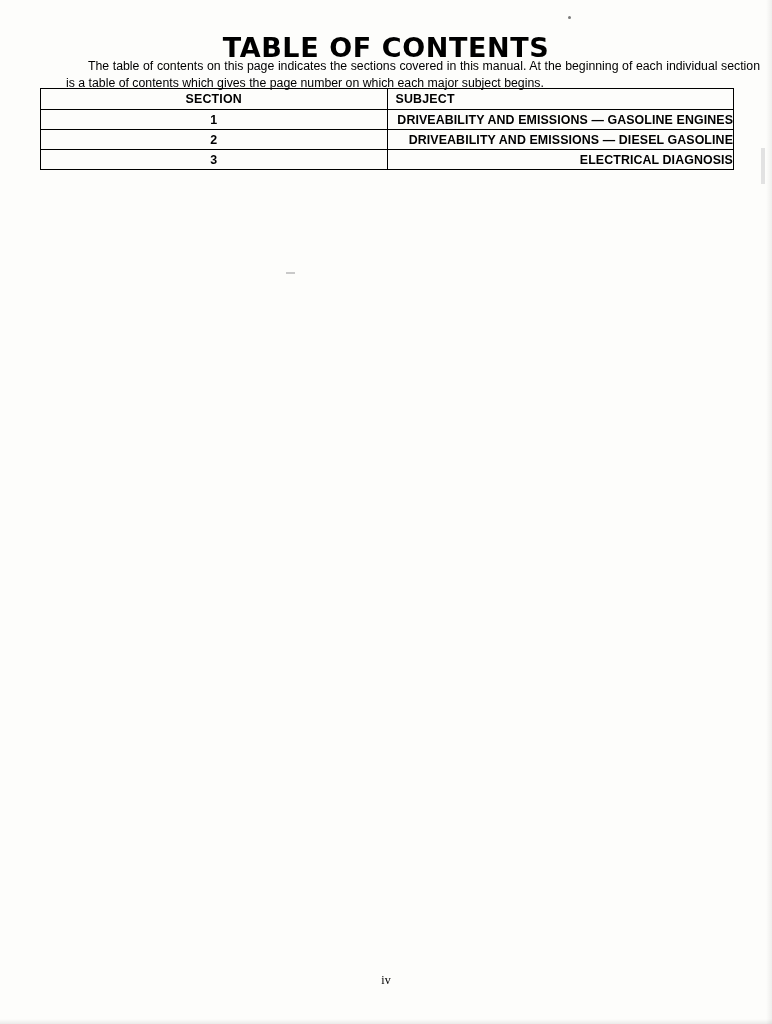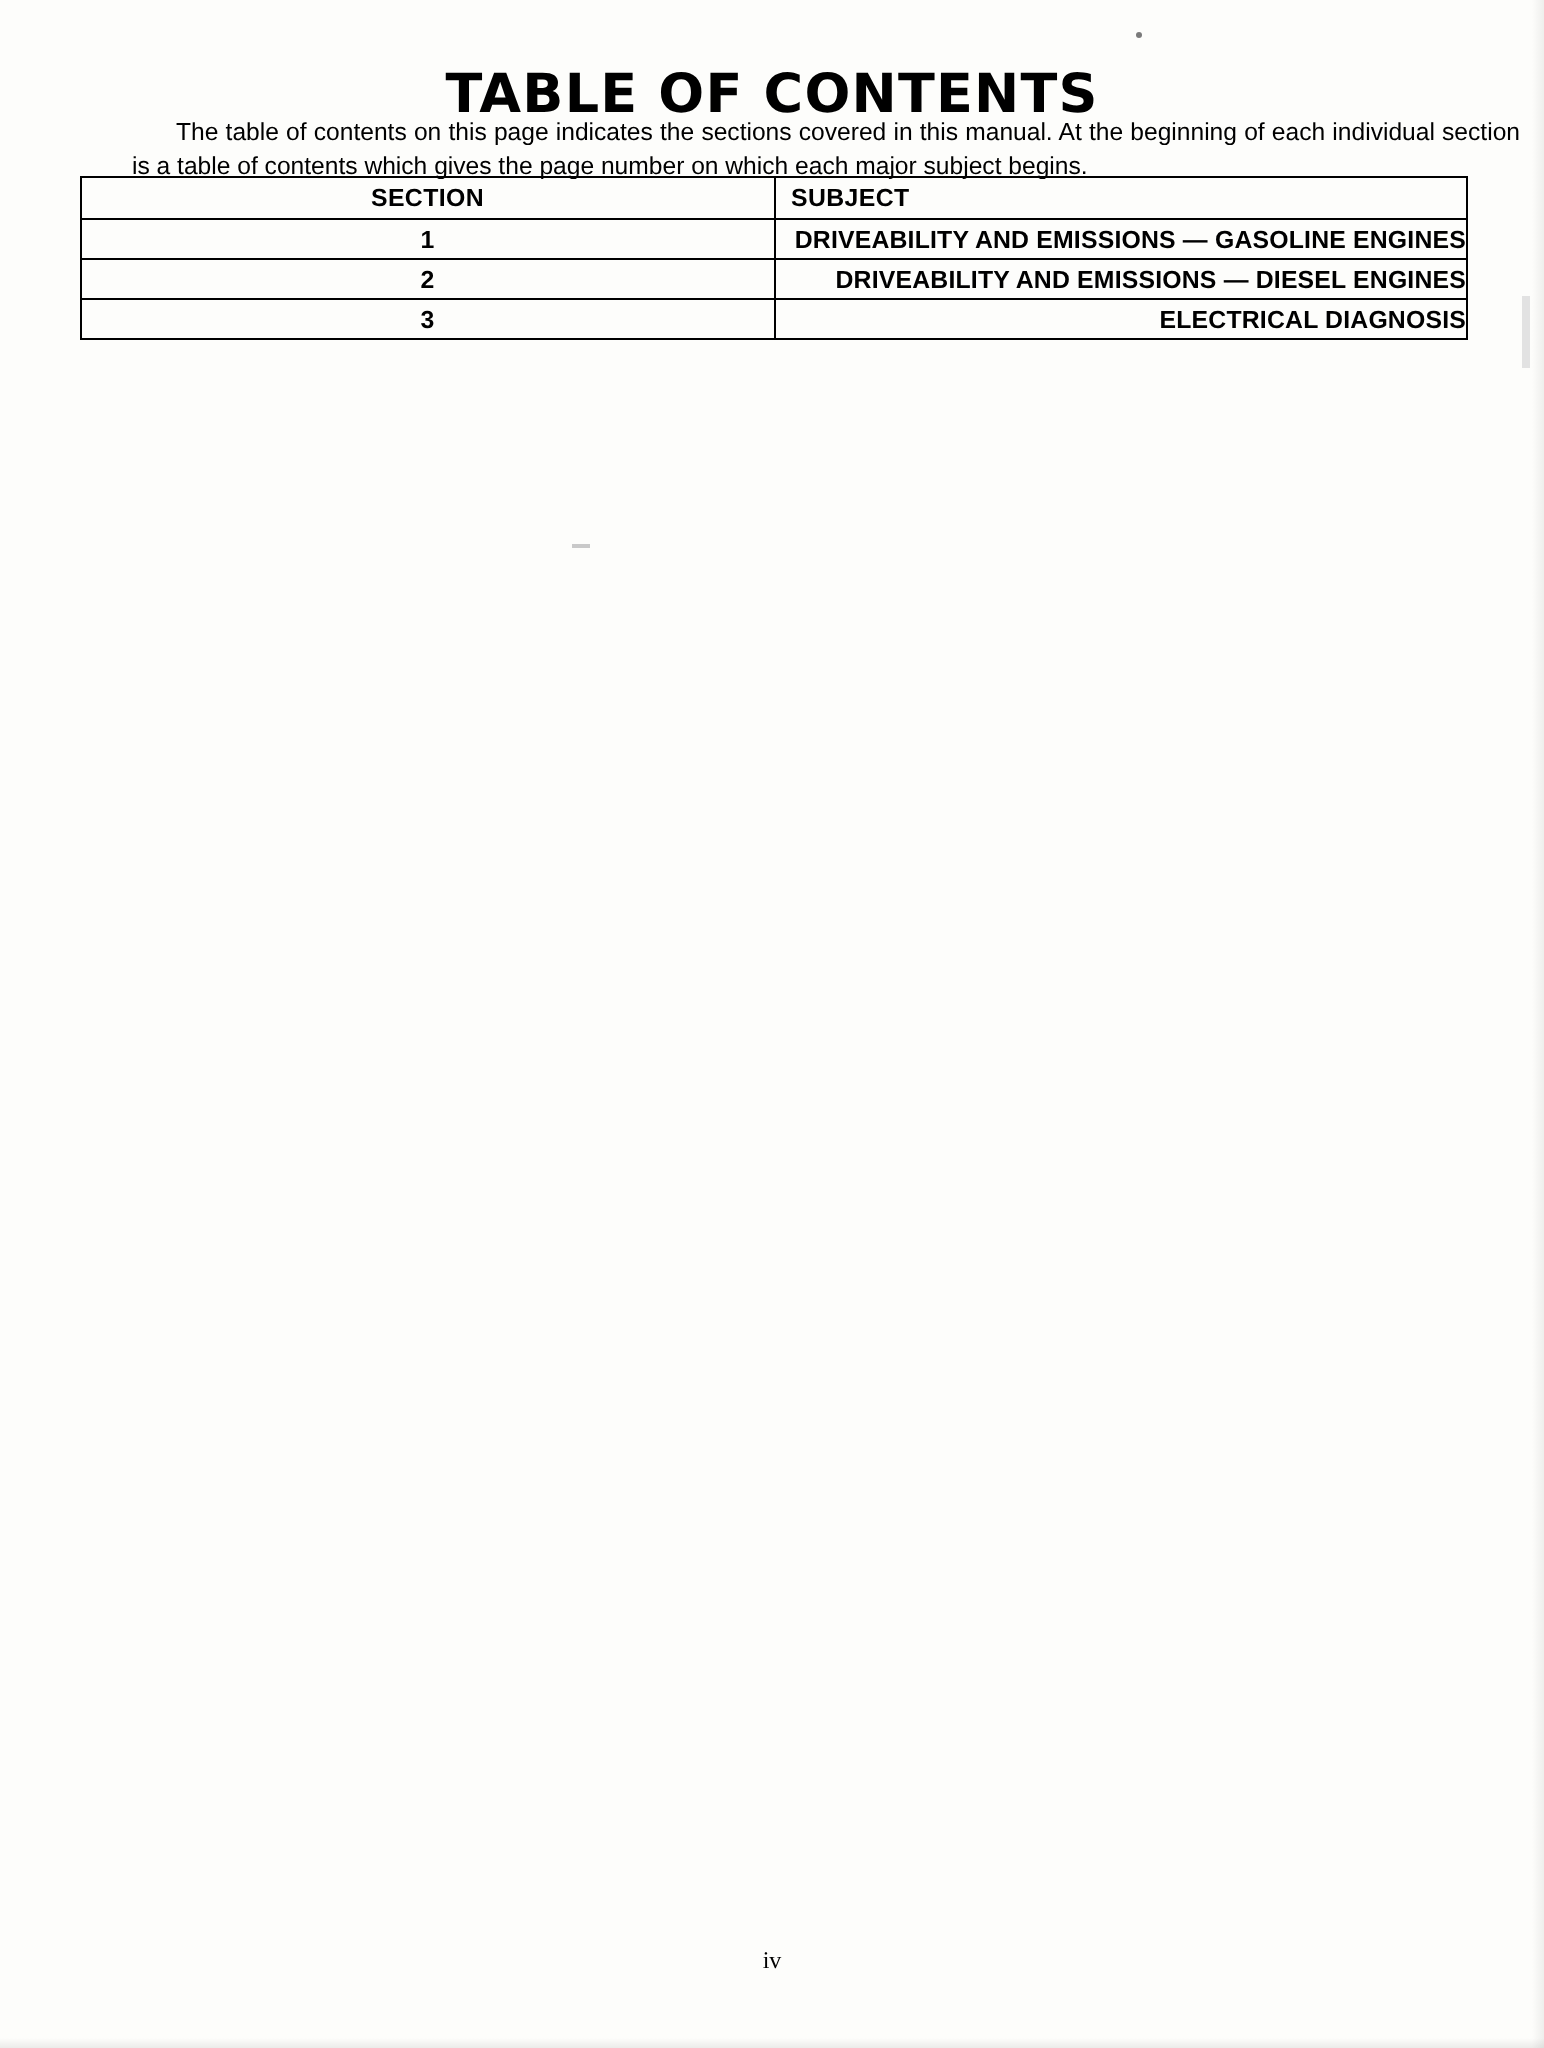--- a/index.html
+++ b/index.html
@@ -159,21 +159,21 @@
       <tr class="hdr-row">
         <td class="hdr-section">SECTION</td>
         <td class="hdr-subject">SUBJECT</td>
       </tr>
       <tr>
         <td class="col-section">1</td>
         <td class="subject-cell">DRIVEABILITY AND EMISSIONS — GASOLINE ENGINES</td>
       </tr>
       <tr>
         <td class="col-section">2</td>
-        <td class="subject-cell">DRIVEABILITY AND EMISSIONS — DIESEL ENGINES</td>
+        <td class="subject-cell">DRIVEABILITY AND EMISSIONS — DIESEL GASOLINE</td>
       </tr>
       <tr>
         <td class="col-section">3</td>
         <td class="subject-cell">ELECTRICAL DIAGNOSIS</td>
       </tr>
     </tbody>
   </table>
 
   <div class="page-number">iv</div>
 

